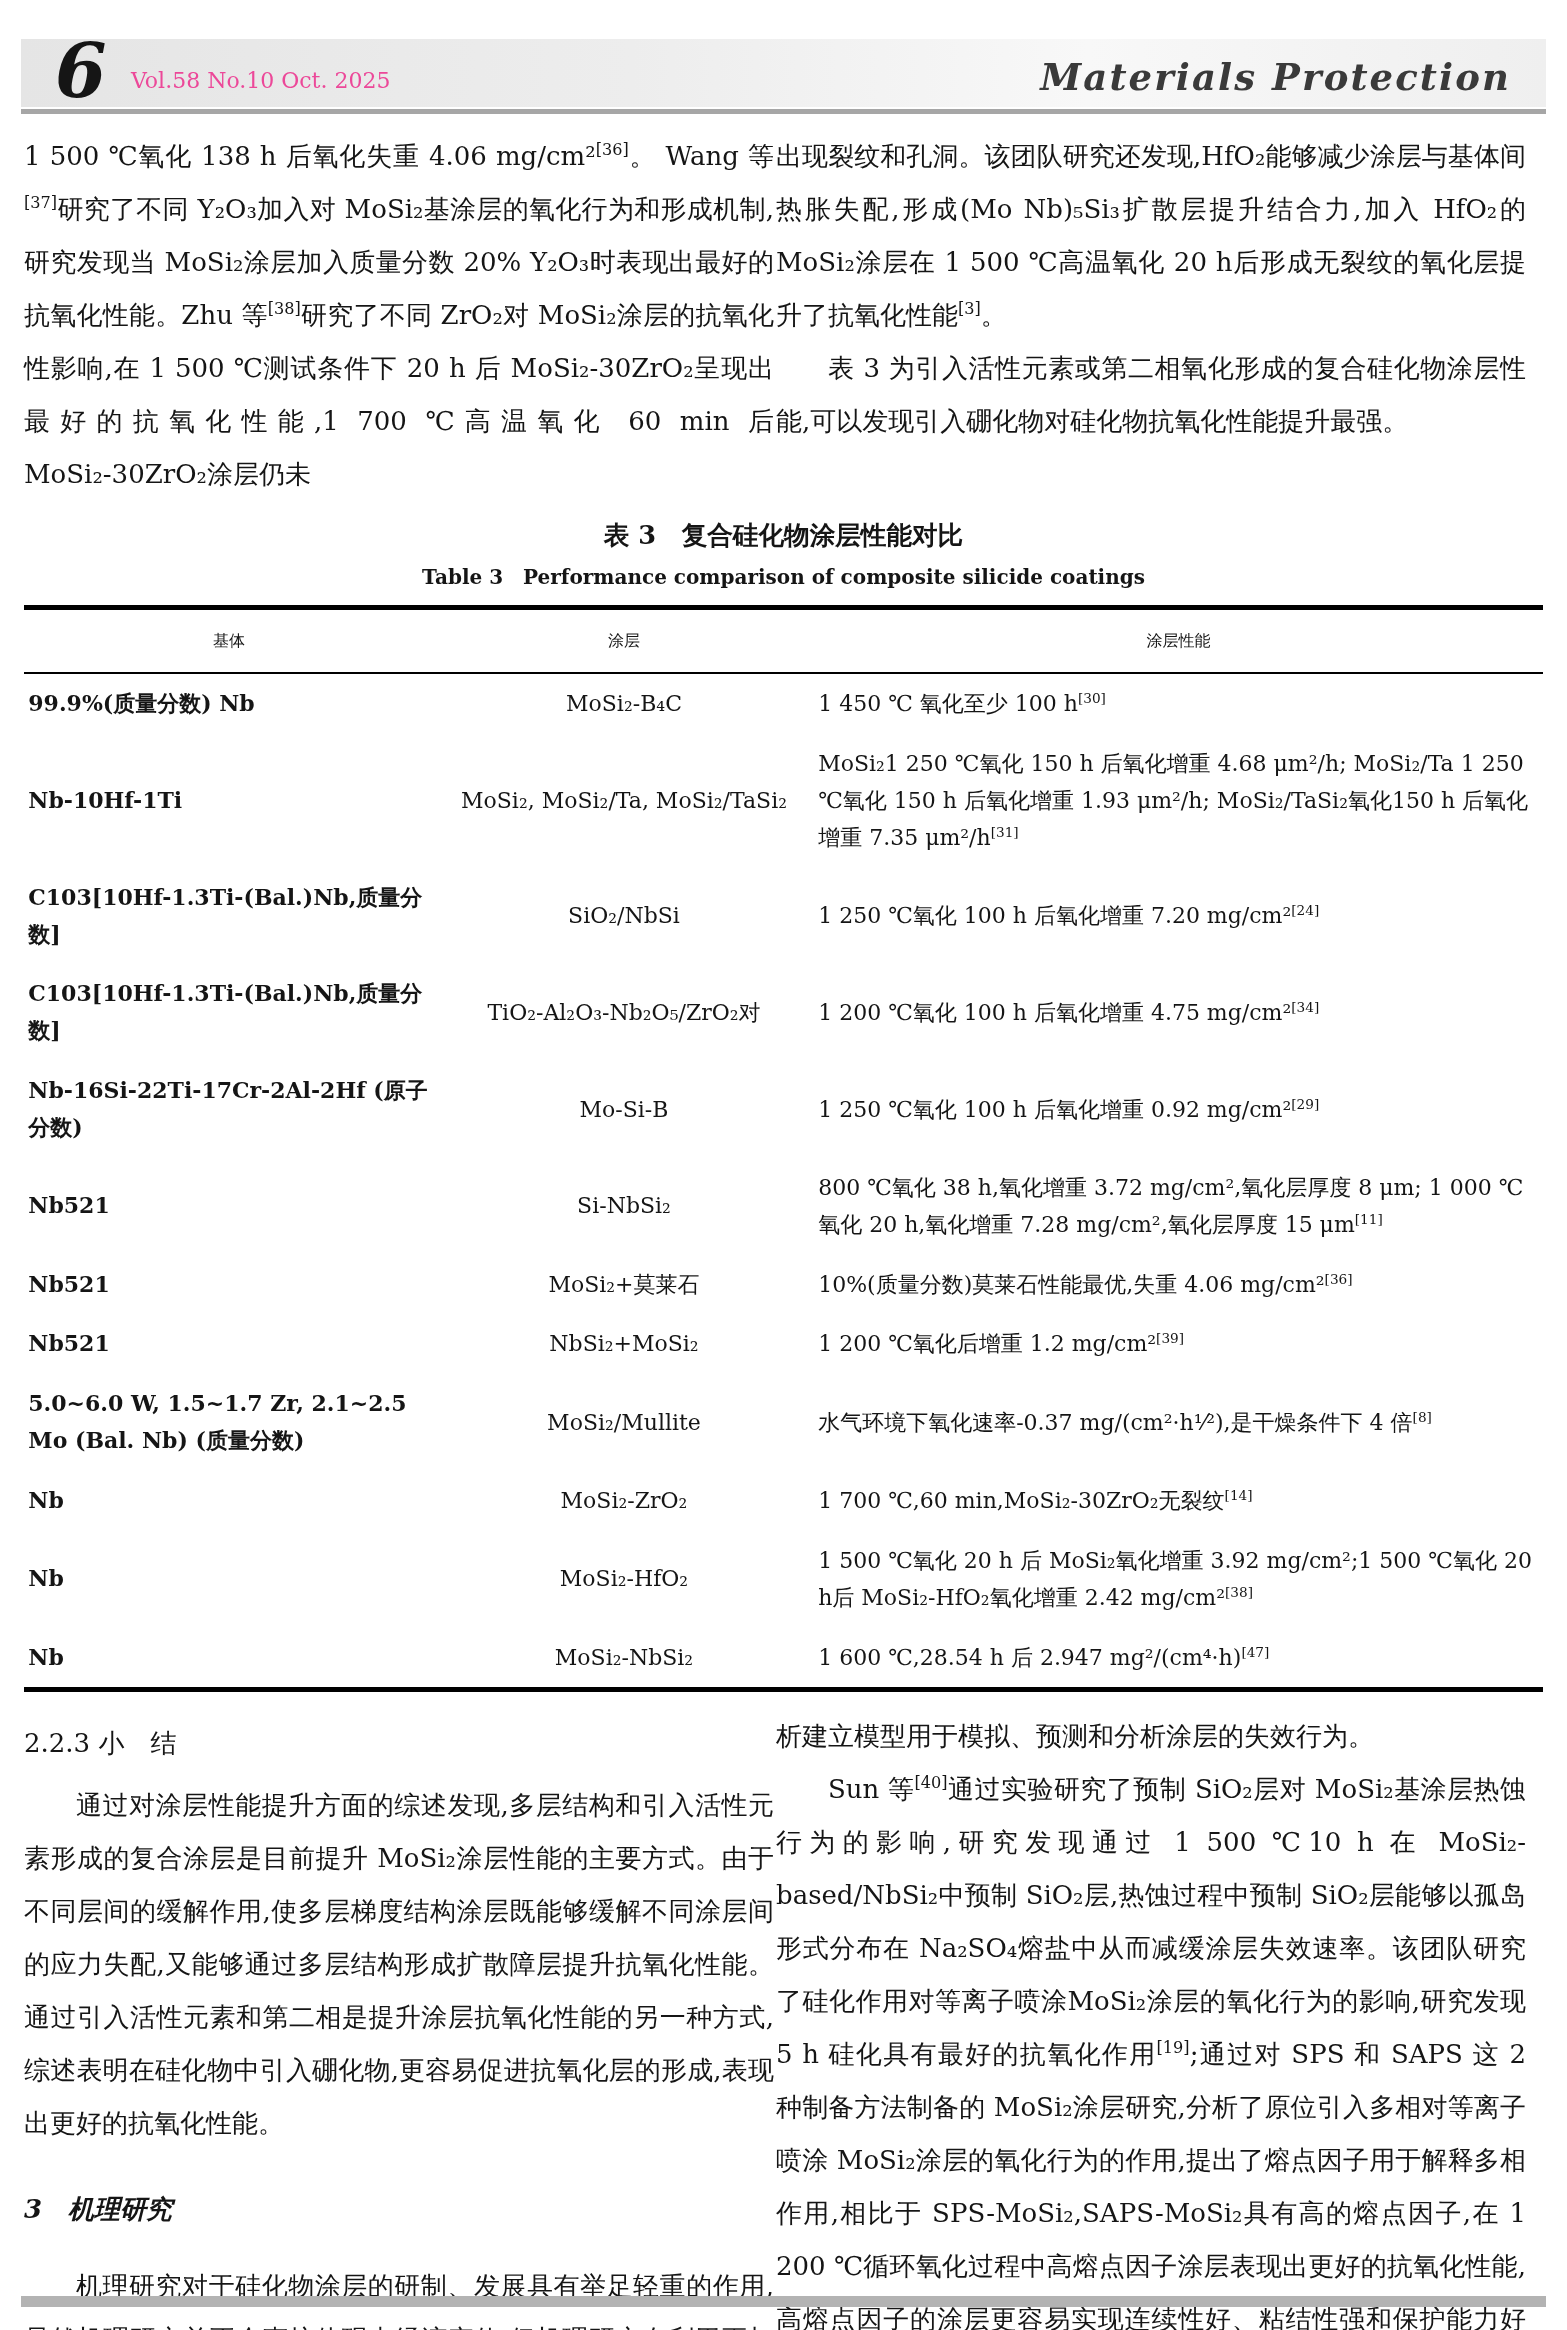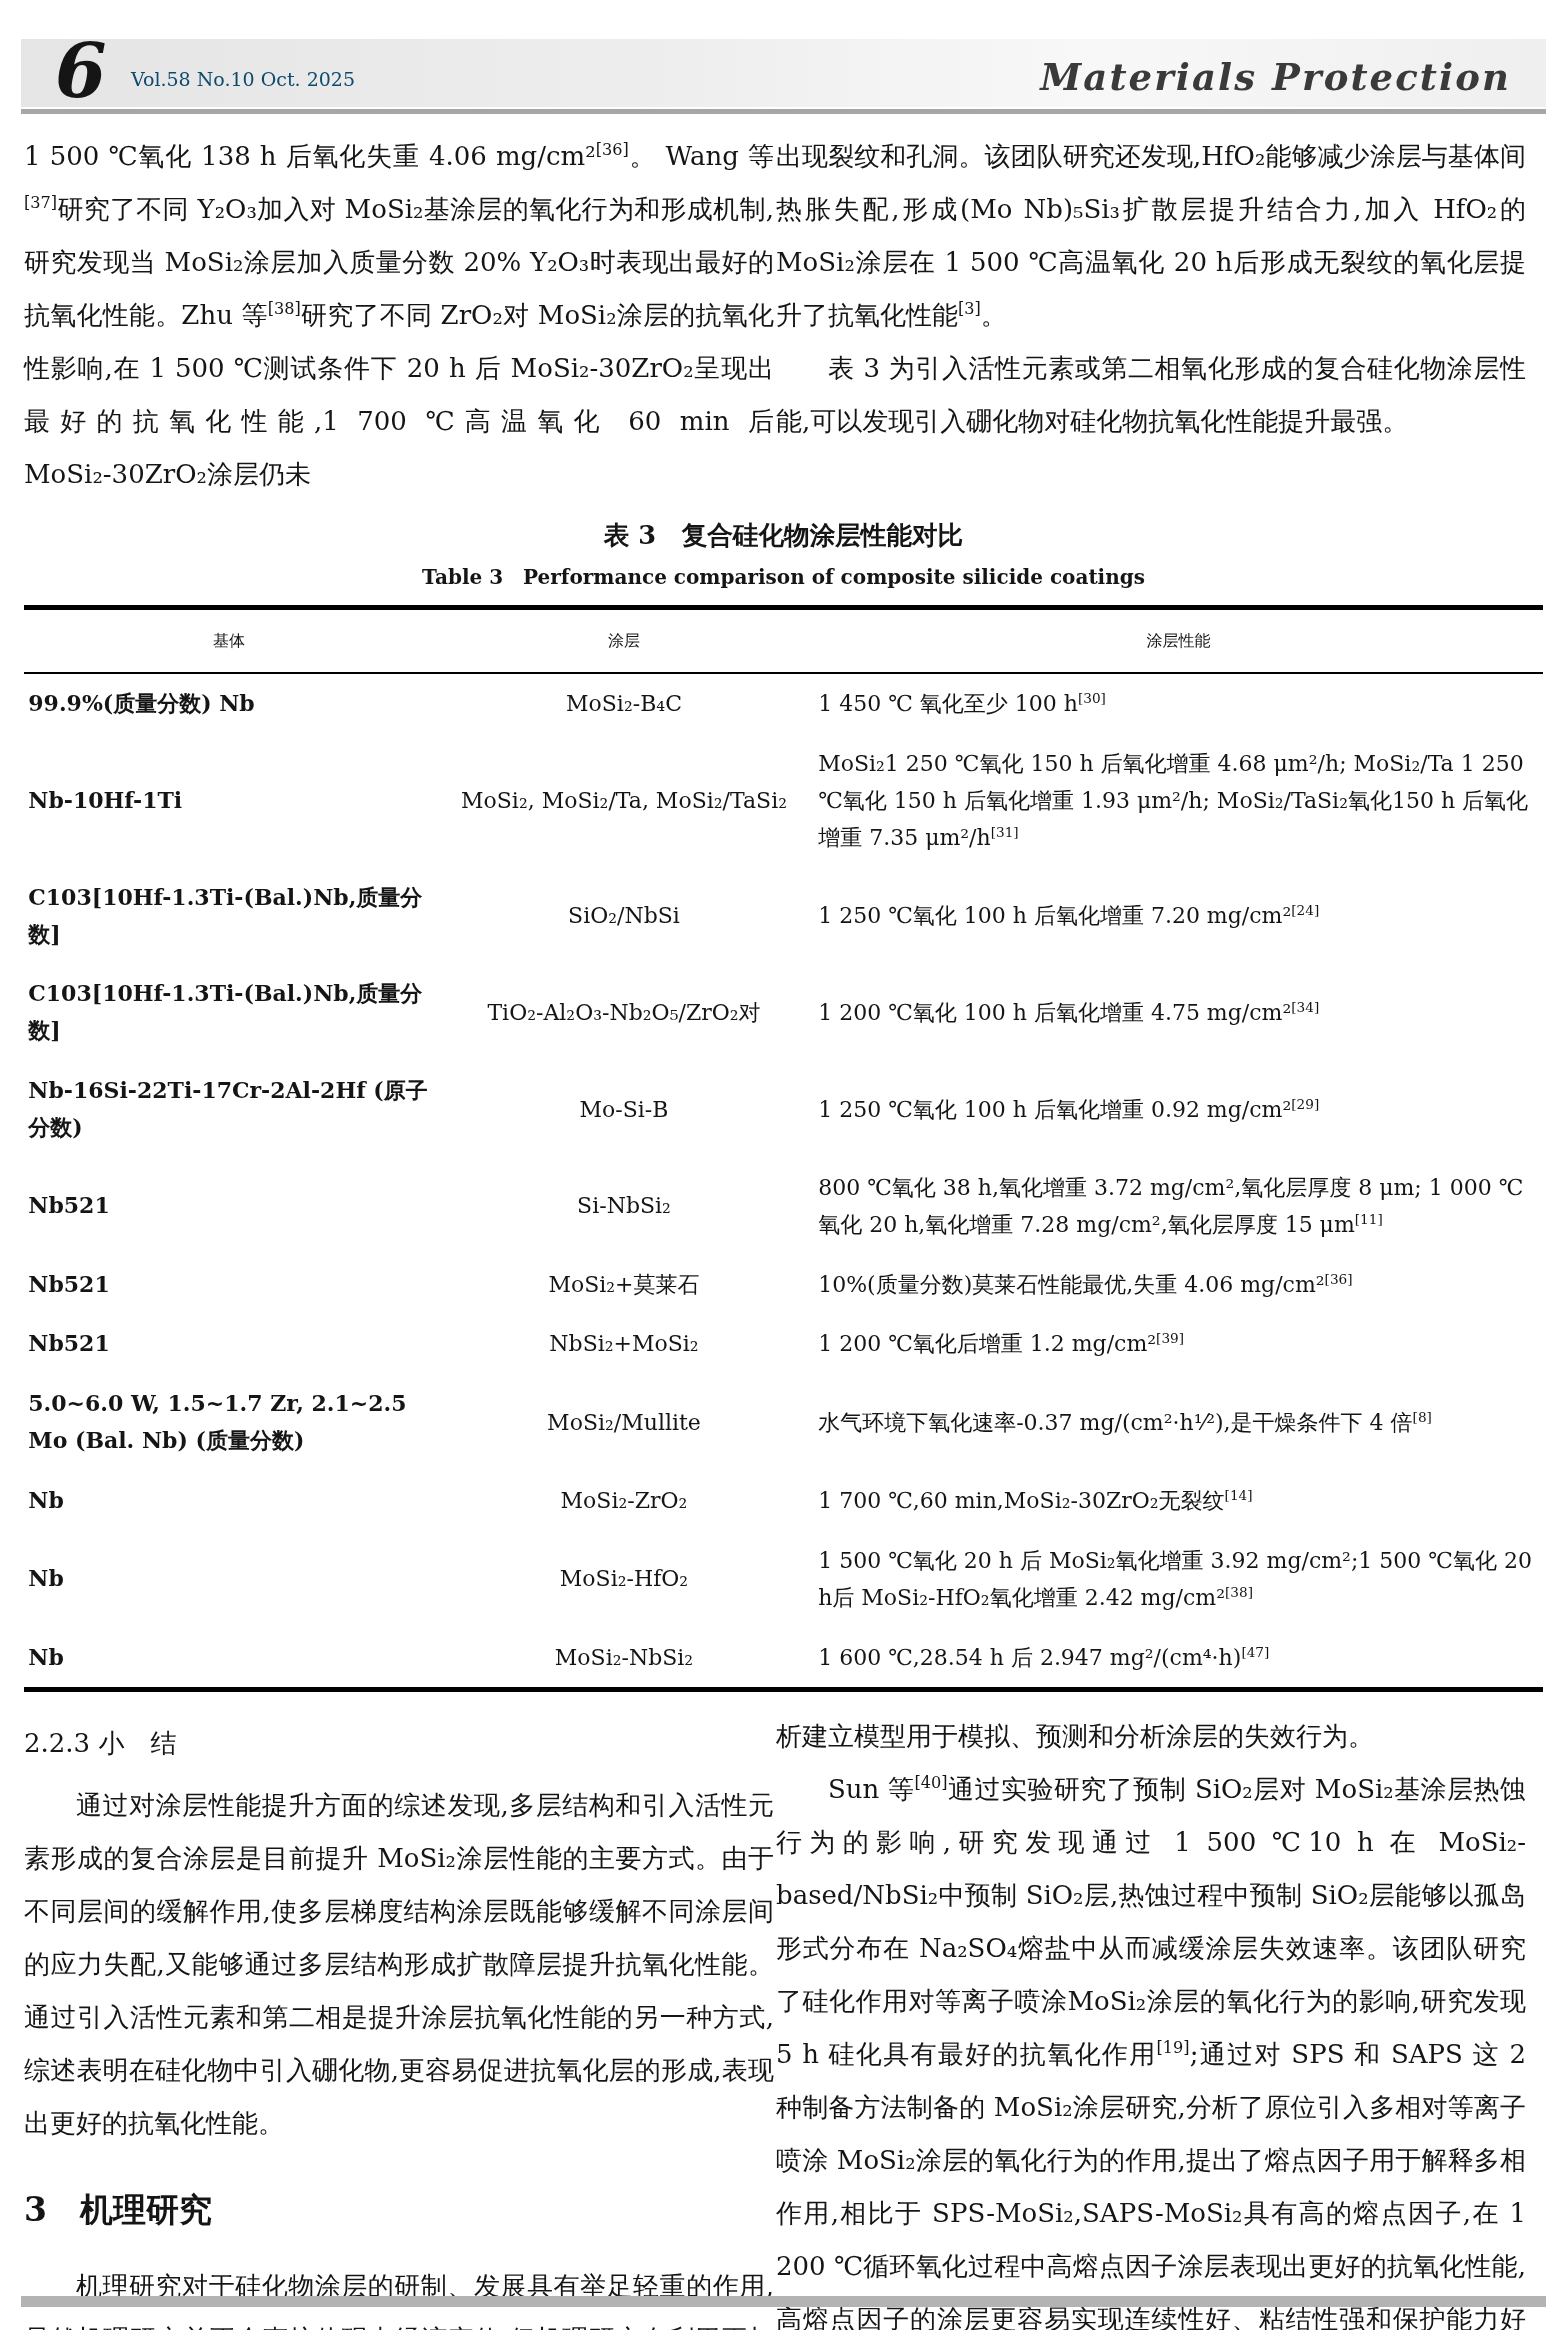--- a/index.html
+++ b/index.html
@@ -2,21 +2,21 @@
 <html style="font-size:11.4px"><head>
 <meta charset="utf-8">
 <style>
   html,body{margin:0;padding:0;background:#ffffff;}
   body{width:1568px;height:2330px;position:relative;font-family:"DejaVu Serif", serif;color:#151515;}
 
   
   .band{position:absolute;left:21px;top:39px;width:1525px;height:68px;
         background:linear-gradient(90deg,#e5e5e5 0%,#ededed 40%,#f8f8f8 70%,#efefef 100%);}
   .pagenum{position:absolute;left:55px;top:34px;font-size:74px;font-weight:bold;font-style:italic;line-height:1;}
-  .volinfo{position:absolute;left:131px;top:68px;font-size:19px;color:#0c4a6e;}
+  .volinfo{position:absolute;left:131px;top:68px;font-size:22px;color:#ec4899;}
   .journal{position:absolute;right:57px;top:55px;font-size:37px;font-style:italic;font-weight:bold;
            letter-spacing:2.1px;color:#3a3a3a;}
   .top-rule{position:absolute;left:21px;top:109px;width:1525px;height:5px;background:#a6a6a6;}
 
   
   .content{position:absolute;top:130px;left:24px;width:1519px;}
   .cols{display:flex;gap:2px;}
   .col{width:750px;font-size:26px;line-height:53px;text-align:justify;}
   .col p{margin:0;}
   .col p.indent{text-indent:2em;}
@@ -30,21 +30,21 @@
   table.perf th{font-weight:normal;font-size:16px;padding:11.4px 0 12.8px 0;border-bottom:2.1px solid #000;text-align:center;}
   table.perf td{padding:11.4px 4.3px;vertical-align:middle;}
   td.c-substrate{text-align:left;width:27%;font-weight:bold;}
   td.c-coating{text-align:center;width:25%;}
   td.c-perf{text-align:left;width:48%;padding-left:10px;}
   sup{font-size:0.62em;line-height:0;}
 
   
   .bcols{margin-top:18.5px;}
   .h-small{font-size:26px;font-weight:normal;margin:7px 0 8.5px 0;}
-  .h-sec{font-size:33px;font-weight:bold;margin:33px 0 24px 0;}
+  .h-sec{font-size:26px;font-weight:bold;margin:33px 0 24px 0;font-style:italic;}
 
   .footer-bar{position:absolute;left:21px;top:2296px;width:1525px;height:10.7px;background:#b3b3b3;}
 </style>
 </head>
 <body>
 
 <div class="band"></div>
 <div class="pagenum">6</div>
 <div class="volinfo">Vol.58 No.10 Oct. 2025</div>
 <div class="journal">Materials Protection</div>

